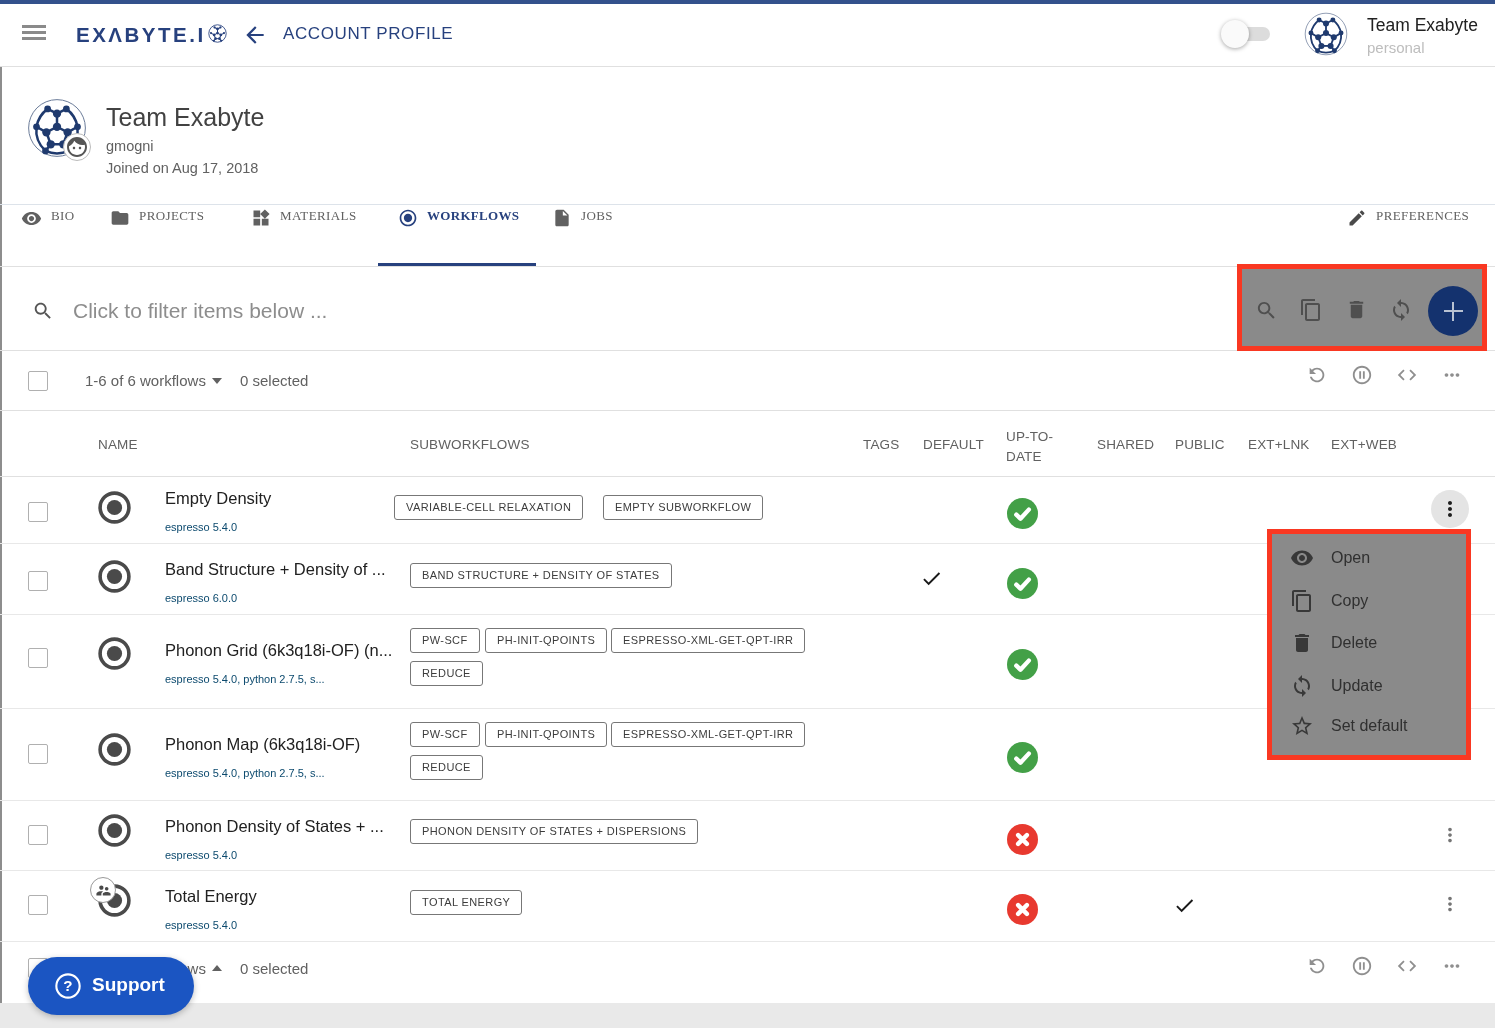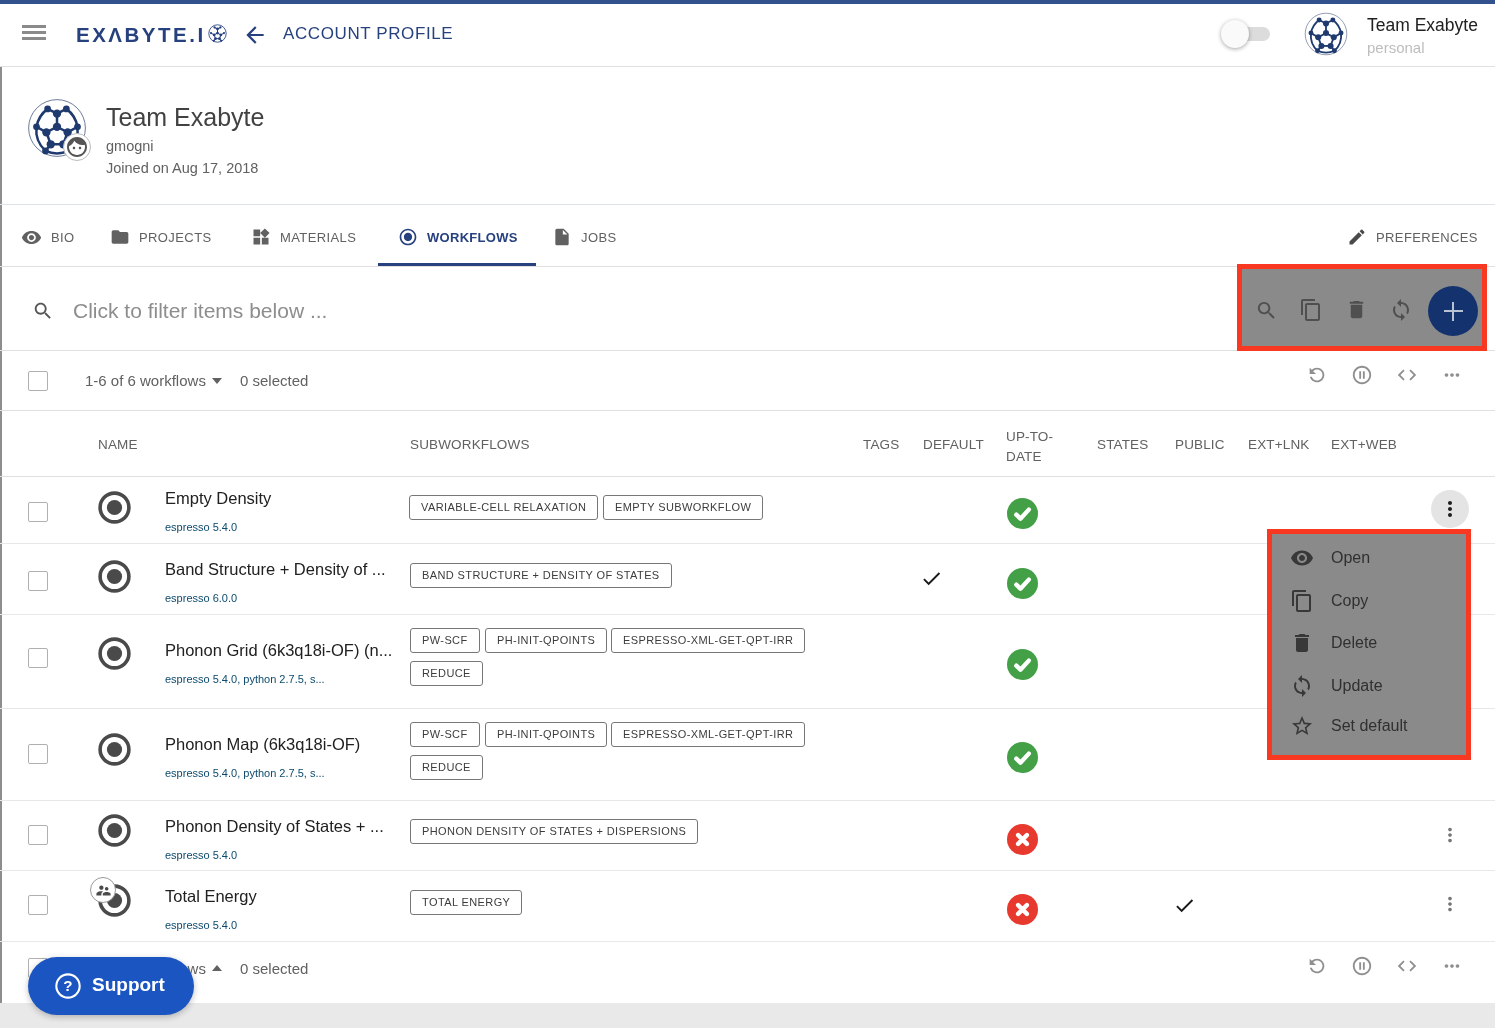--- a/index.html
+++ b/index.html
@@ -8,21 +8,21 @@
   .abs { position:absolute; }
   .nav { color:#27417e; }
   .hline { position:absolute; height:1px; background:#e0e0e0; left:0; width:1495px; }
   .cb { position:absolute; width:20px; height:20px; border:1px solid #b0b0b0; border-radius:2px; background:#fff; }
   .radio { position:absolute; width:33px; height:33px; }
   .chip { position:absolute; height:25px; border:1px solid #777; border-radius:3px; color:#3c3c3c; font-size:11px; letter-spacing:0.4px; line-height:23px; padding:0 11px; background:#fff; white-space:nowrap; }
   .rowname { position:absolute; left:165px; font-size:16.5px; color:#212121; white-space:nowrap; }
   .rowsub { position:absolute; left:165px; font-size:11px; color:#0c4a6e; white-space:nowrap;margin-top:8px; }
   .okc { position:absolute; width:31px; height:31px; border-radius:50%; }
   .hdrlbl { position:absolute; font-size:13.5px; color:#616161; letter-spacing:0.15px; }
-  .tab { position:absolute; top:208px; height:58px; display:flex; align-items:center; color:#616161; font-size:13px; letter-spacing:0.4px; }
+  .tab { position:absolute; top:208px; height:58px; display:flex; align-items:flex-start; color:#616161; font-size:13px; letter-spacing:0.4px;font-family:Liberation Serif, serif; }
   .tab svg { margin-right:9px; }
   .menuitem { position:absolute; left:1290px; display:flex; align-items:center; color:#303030; font-size:16px; }
   .menuitem svg { margin-right:17px; }
 </style>
 </head>
 <body>
 <svg width="0" height="0" style="position:absolute">
 <defs>
 <g id="ball">
   <circle cx="24" cy="24" r="22.7" fill="#fff" stroke="#6b7c99" stroke-width="0.8"></circle>
@@ -223,33 +223,33 @@
   <svg class="abs" style="left:1441px;top:364px" width="22" height="22" viewBox="0 0 24 24">
       <path fill="#8f8f8f" d="M6 10c-1.1 0-2 .9-2 2s.9 2 2 2 2-.9 2-2-.9-2-2-2zm12 0c-1.1 0-2 .9-2 2s.9 2 2 2 2-.9 2-2-.9-2-2-2zm-6 0c-1.1 0-2 .9-2 2s.9 2 2 2 2-.9 2-2-.9-2-2-2z"></path>
     </svg>
   <div class="hline" style="top:410px"></div>
 
   <div class="hdrlbl" style="left:98px;top:437px;">NAME</div>
   <div class="hdrlbl" style="left:410px;top:437px;">SUBWORKFLOWS</div>
   <div class="hdrlbl" style="left:863px;top:437px;">TAGS</div>
   <div class="hdrlbl" style="left:923px;top:437px;">DEFAULT</div>
   <div class="hdrlbl" style="left:1006px;top:427px;line-height:20px;">UP-TO-<br>DATE</div>
-  <div class="hdrlbl" style="left:1097px;top:437px;">STATES</div>
+  <div class="hdrlbl" style="left:1097px;top:437px;">SHARED</div>
   <div class="hdrlbl" style="left:1175px;top:437px;">PUBLIC</div>
   <div class="hdrlbl" style="left:1248px;top:437px;">EXT+LNK</div>
   <div class="hdrlbl" style="left:1331px;top:437px;">EXT+WEB</div>
   <div class="hline" style="top:476px"></div>
 
   <div class="cb" style="left:28px;top:502px"></div>
   <svg class="radio" style="left:98px;top:491px" viewBox="0 0 33 33">
       <use href="#radioic"></use>
     </svg>
   <div class="rowname" style="top:489px">Empty Density</div>
   <div class="rowsub" style="top:513px">espresso 5.4.0</div>
-  <div class="chip" style="left:409px;top:495px">VARIABLE-CELL RELAXATION</div>
+  <div class="chip" style="left:394px;top:495px">VARIABLE-CELL RELAXATION</div>
   <div class="chip" style="left:603px;top:495px">EMPTY SUBWORKFLOW</div>
   <div class="okc" style="left:1007px;top:498px;background:#43a047"><svg width="31" height="31" viewBox="0 0 24 24">
         <path d="M7.2 12.9 L10.4 16 L16.9 9" fill="none" stroke="#fff" stroke-width="3.4" stroke-linecap="round" stroke-linejoin="round"></path>
       </svg></div>
   <div class="hline" style="top:543px;background:#e8e8e8"></div>
 
   <div class="cb" style="left:28px;top:571px"></div>
   <svg class="radio" style="left:98px;top:560px" viewBox="0 0 33 33">
       <use href="#radioic"></use>
     </svg>

